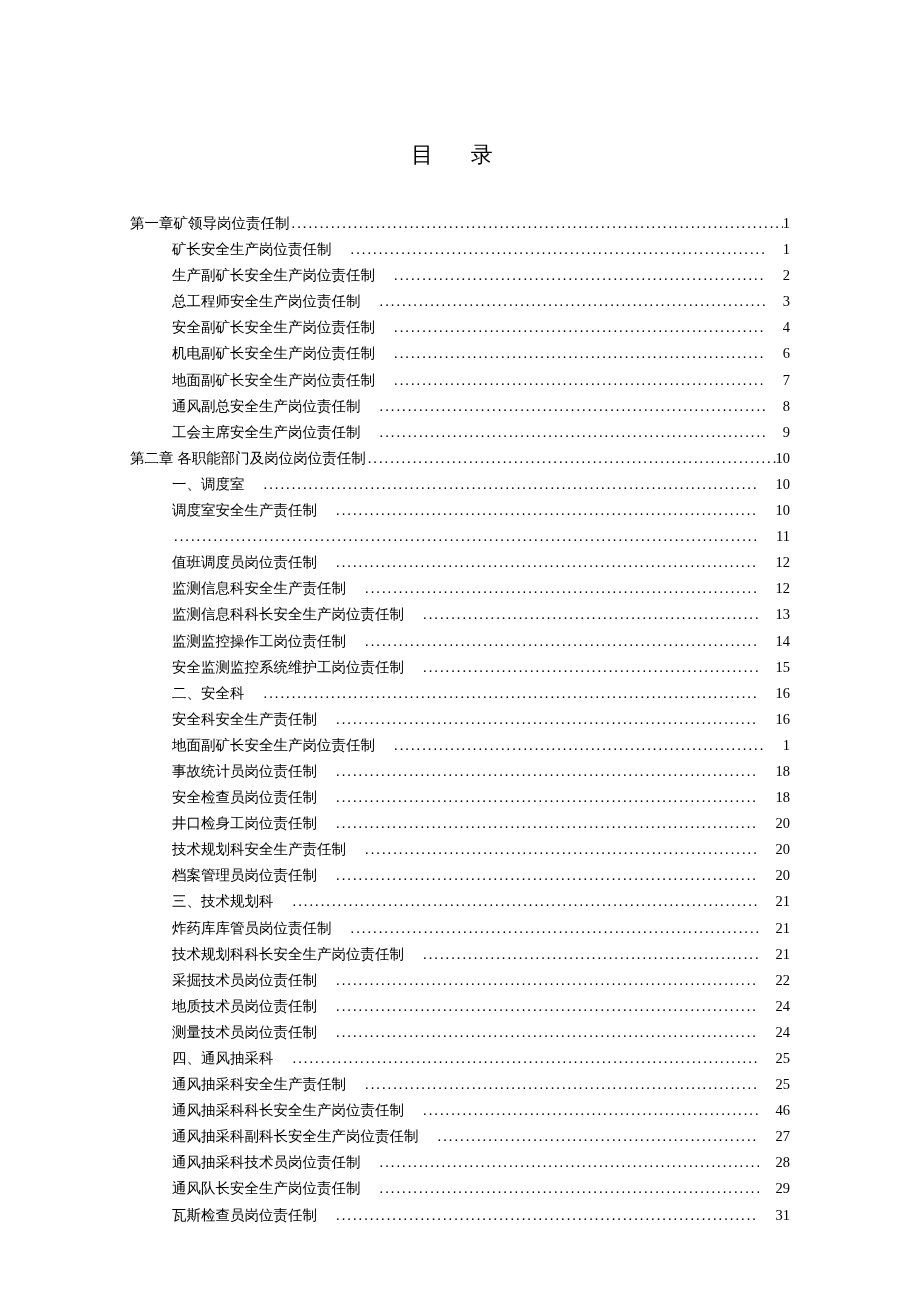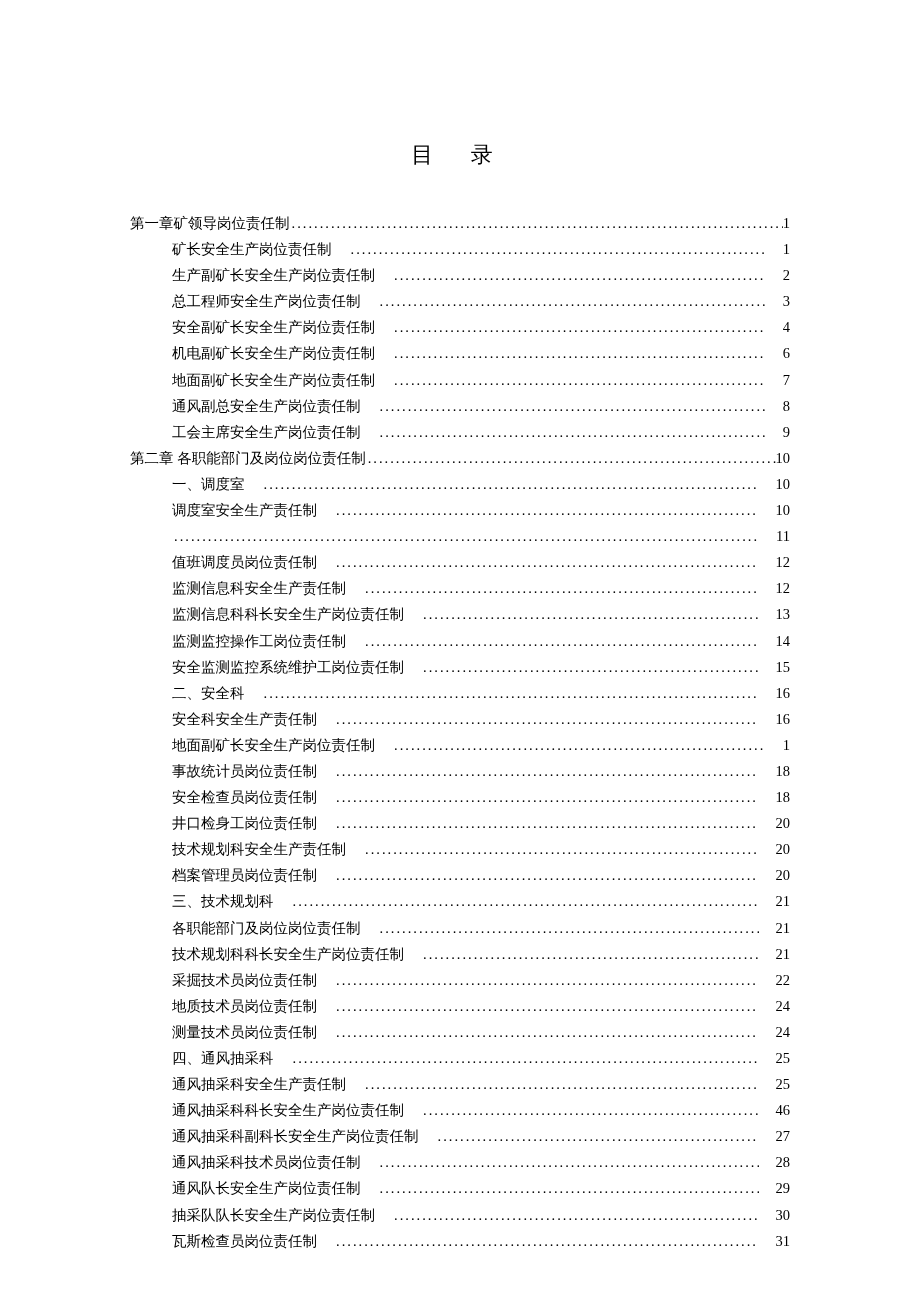--- a/index.html
+++ b/index.html
@@ -192,21 +192,21 @@
         <span class="toc-text">档案管理员岗位责任制</span>
         <span class="toc-leader"></span>
         <span class="toc-page">20</span>
       </div>
       <div class="toc-entry level-2">
         <span class="toc-text">三、技术规划科</span>
         <span class="toc-leader"></span>
         <span class="toc-page">21</span>
       </div>
       <div class="toc-entry level-2">
-        <span class="toc-text">各职能部门及岗位岗位责任制</span>
+        <span class="toc-text">炸药库库管员岗位责任制</span>
         <span class="toc-leader"></span>
         <span class="toc-page">21</span>
       </div>
       <div class="toc-entry level-2">
         <span class="toc-text">技术规划科科长安全生产岗位责任制</span>
         <span class="toc-leader"></span>
         <span class="toc-page">21</span>
       </div>
       <div class="toc-entry level-2">
         <span class="toc-text">采掘技术员岗位责任制</span>
@@ -245,25 +245,20 @@
       </div>
       <div class="toc-entry level-2">
         <span class="toc-text">通风抽采科技术员岗位责任制</span>
         <span class="toc-leader"></span>
         <span class="toc-page">28</span>
       </div>
       <div class="toc-entry level-2">
         <span class="toc-text">通风队长安全生产岗位责任制</span>
         <span class="toc-leader"></span>
         <span class="toc-page">29</span>
-      </div>
-      <div class="toc-entry level-2">
-        <span class="toc-text">抽采队队长安全生产岗位责任制</span>
-        <span class="toc-leader"></span>
-        <span class="toc-page">30</span>
       </div>
       <div class="toc-entry level-2">
         <span class="toc-text">瓦斯检查员岗位责任制</span>
         <span class="toc-leader"></span>
         <span class="toc-page">31</span>
       </div>
     </div>
 </div>
 
 </body></html>

